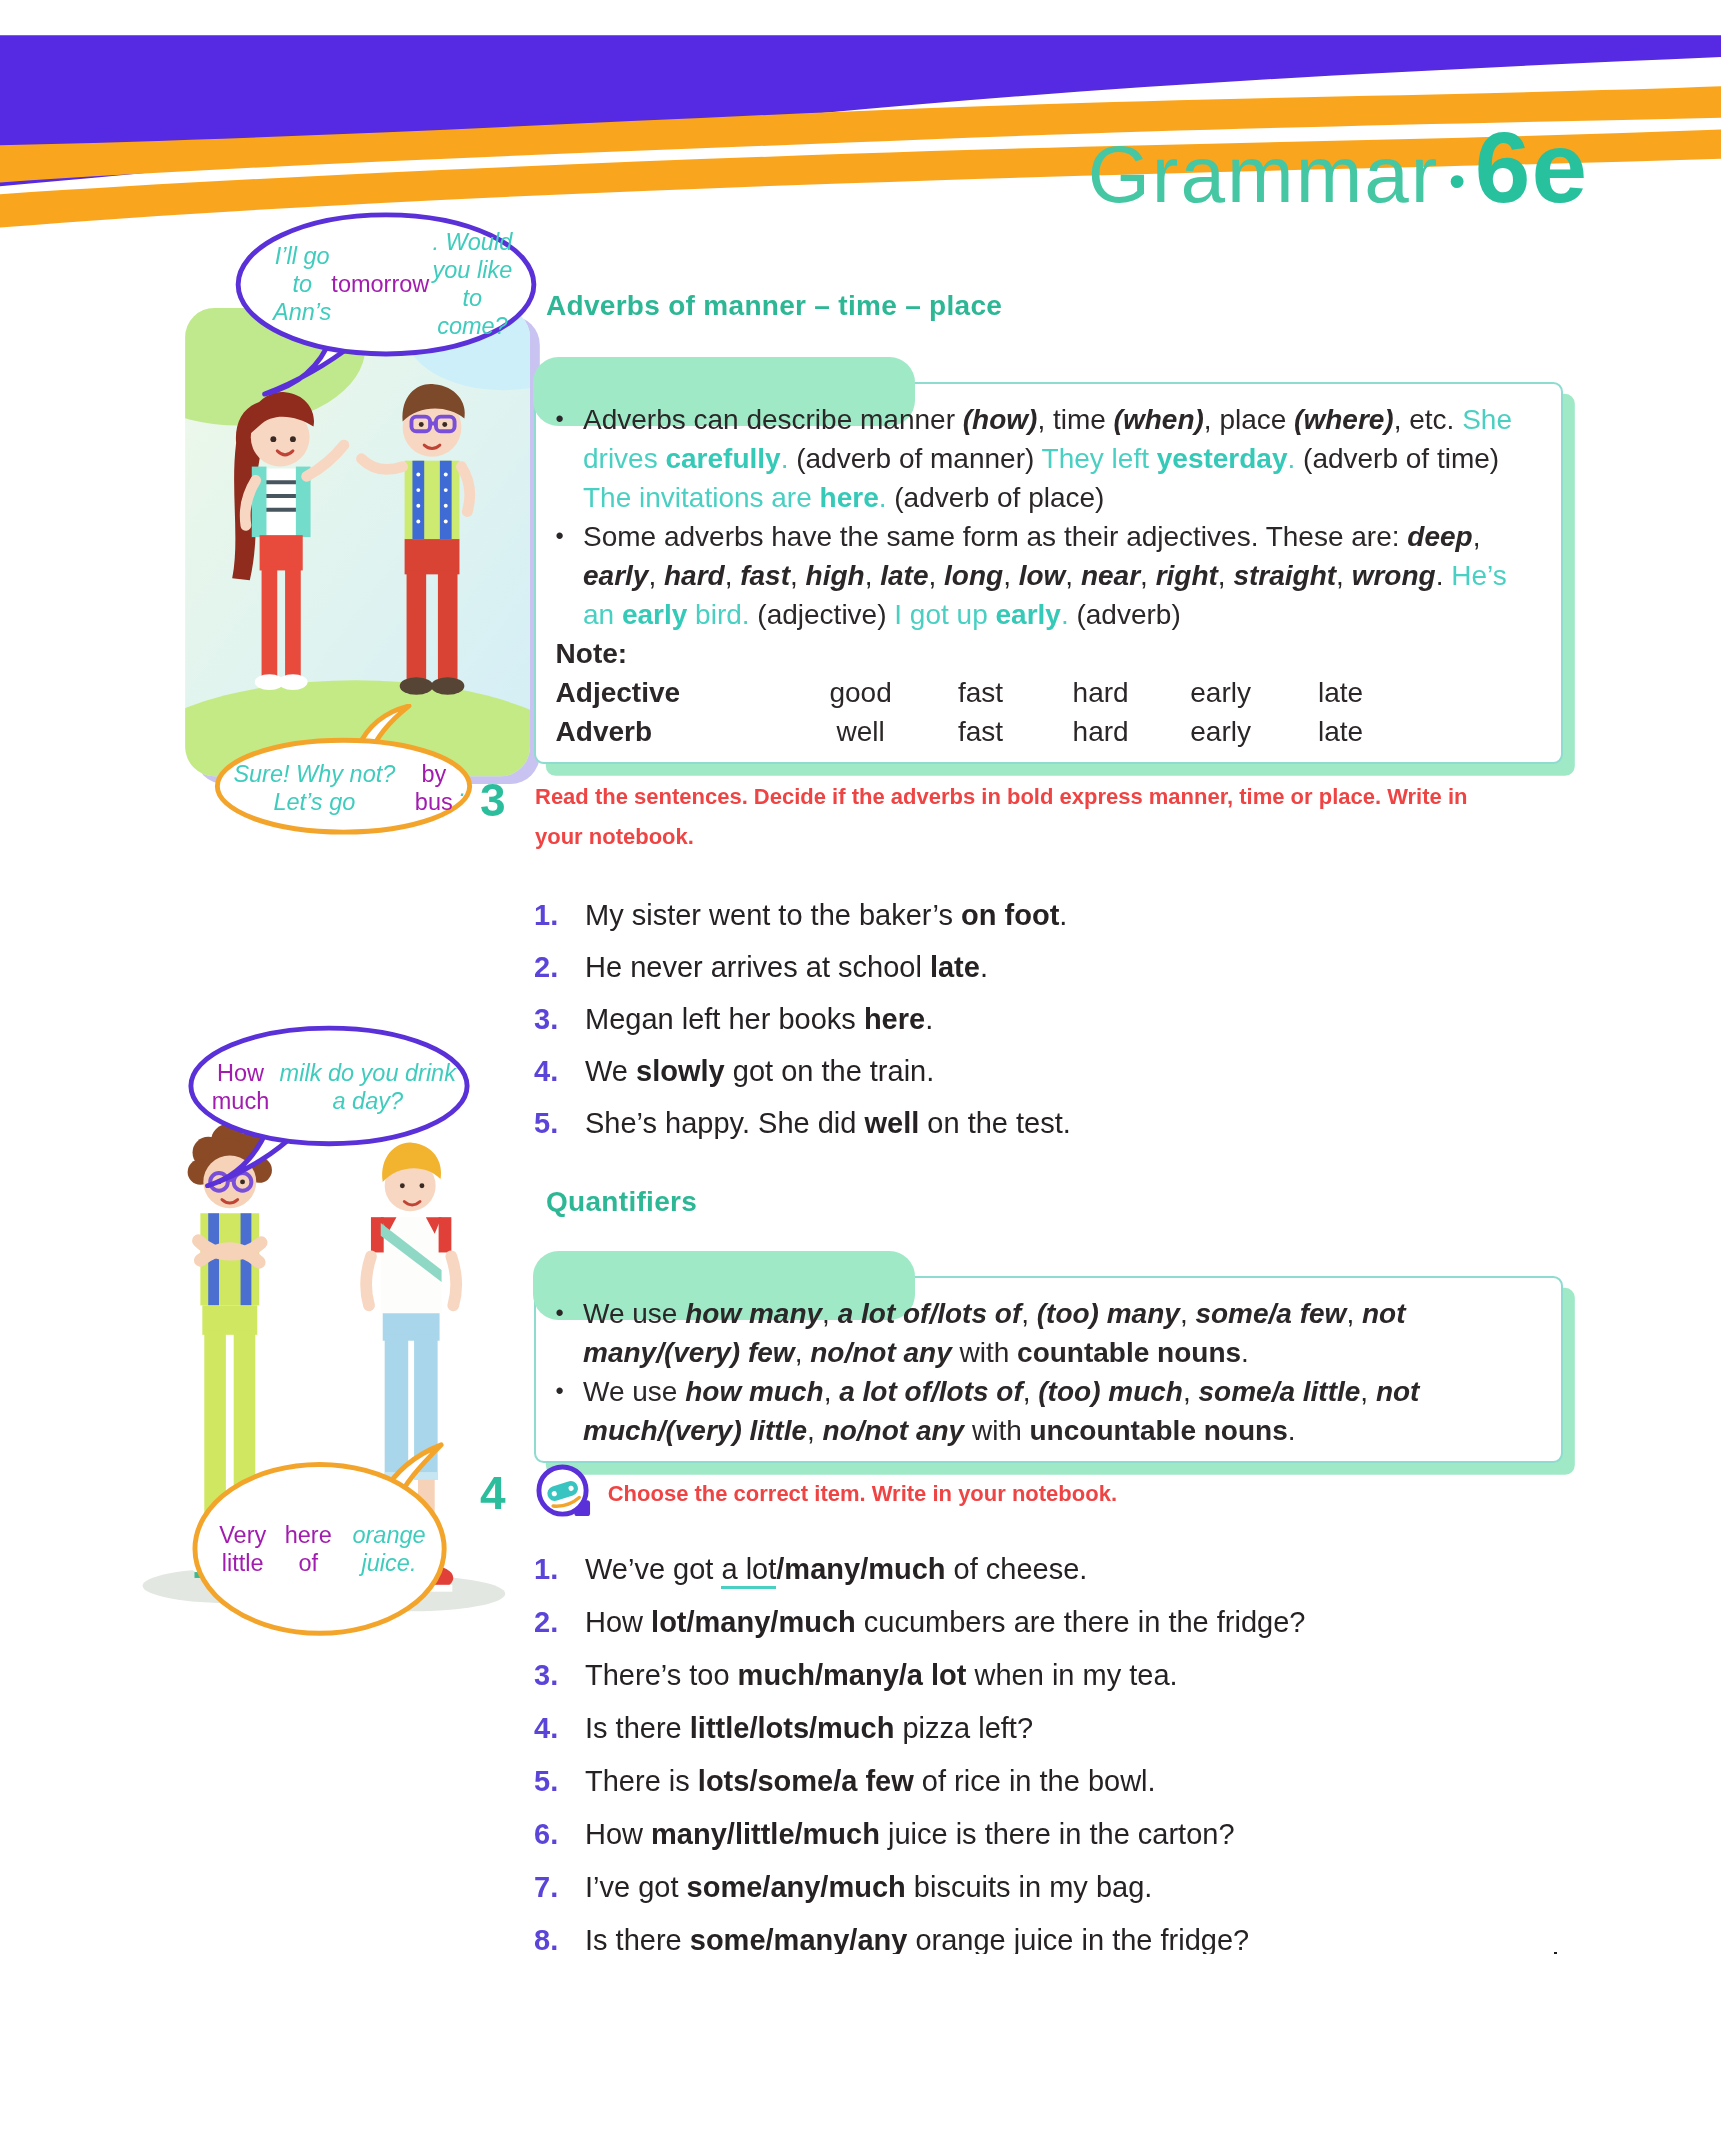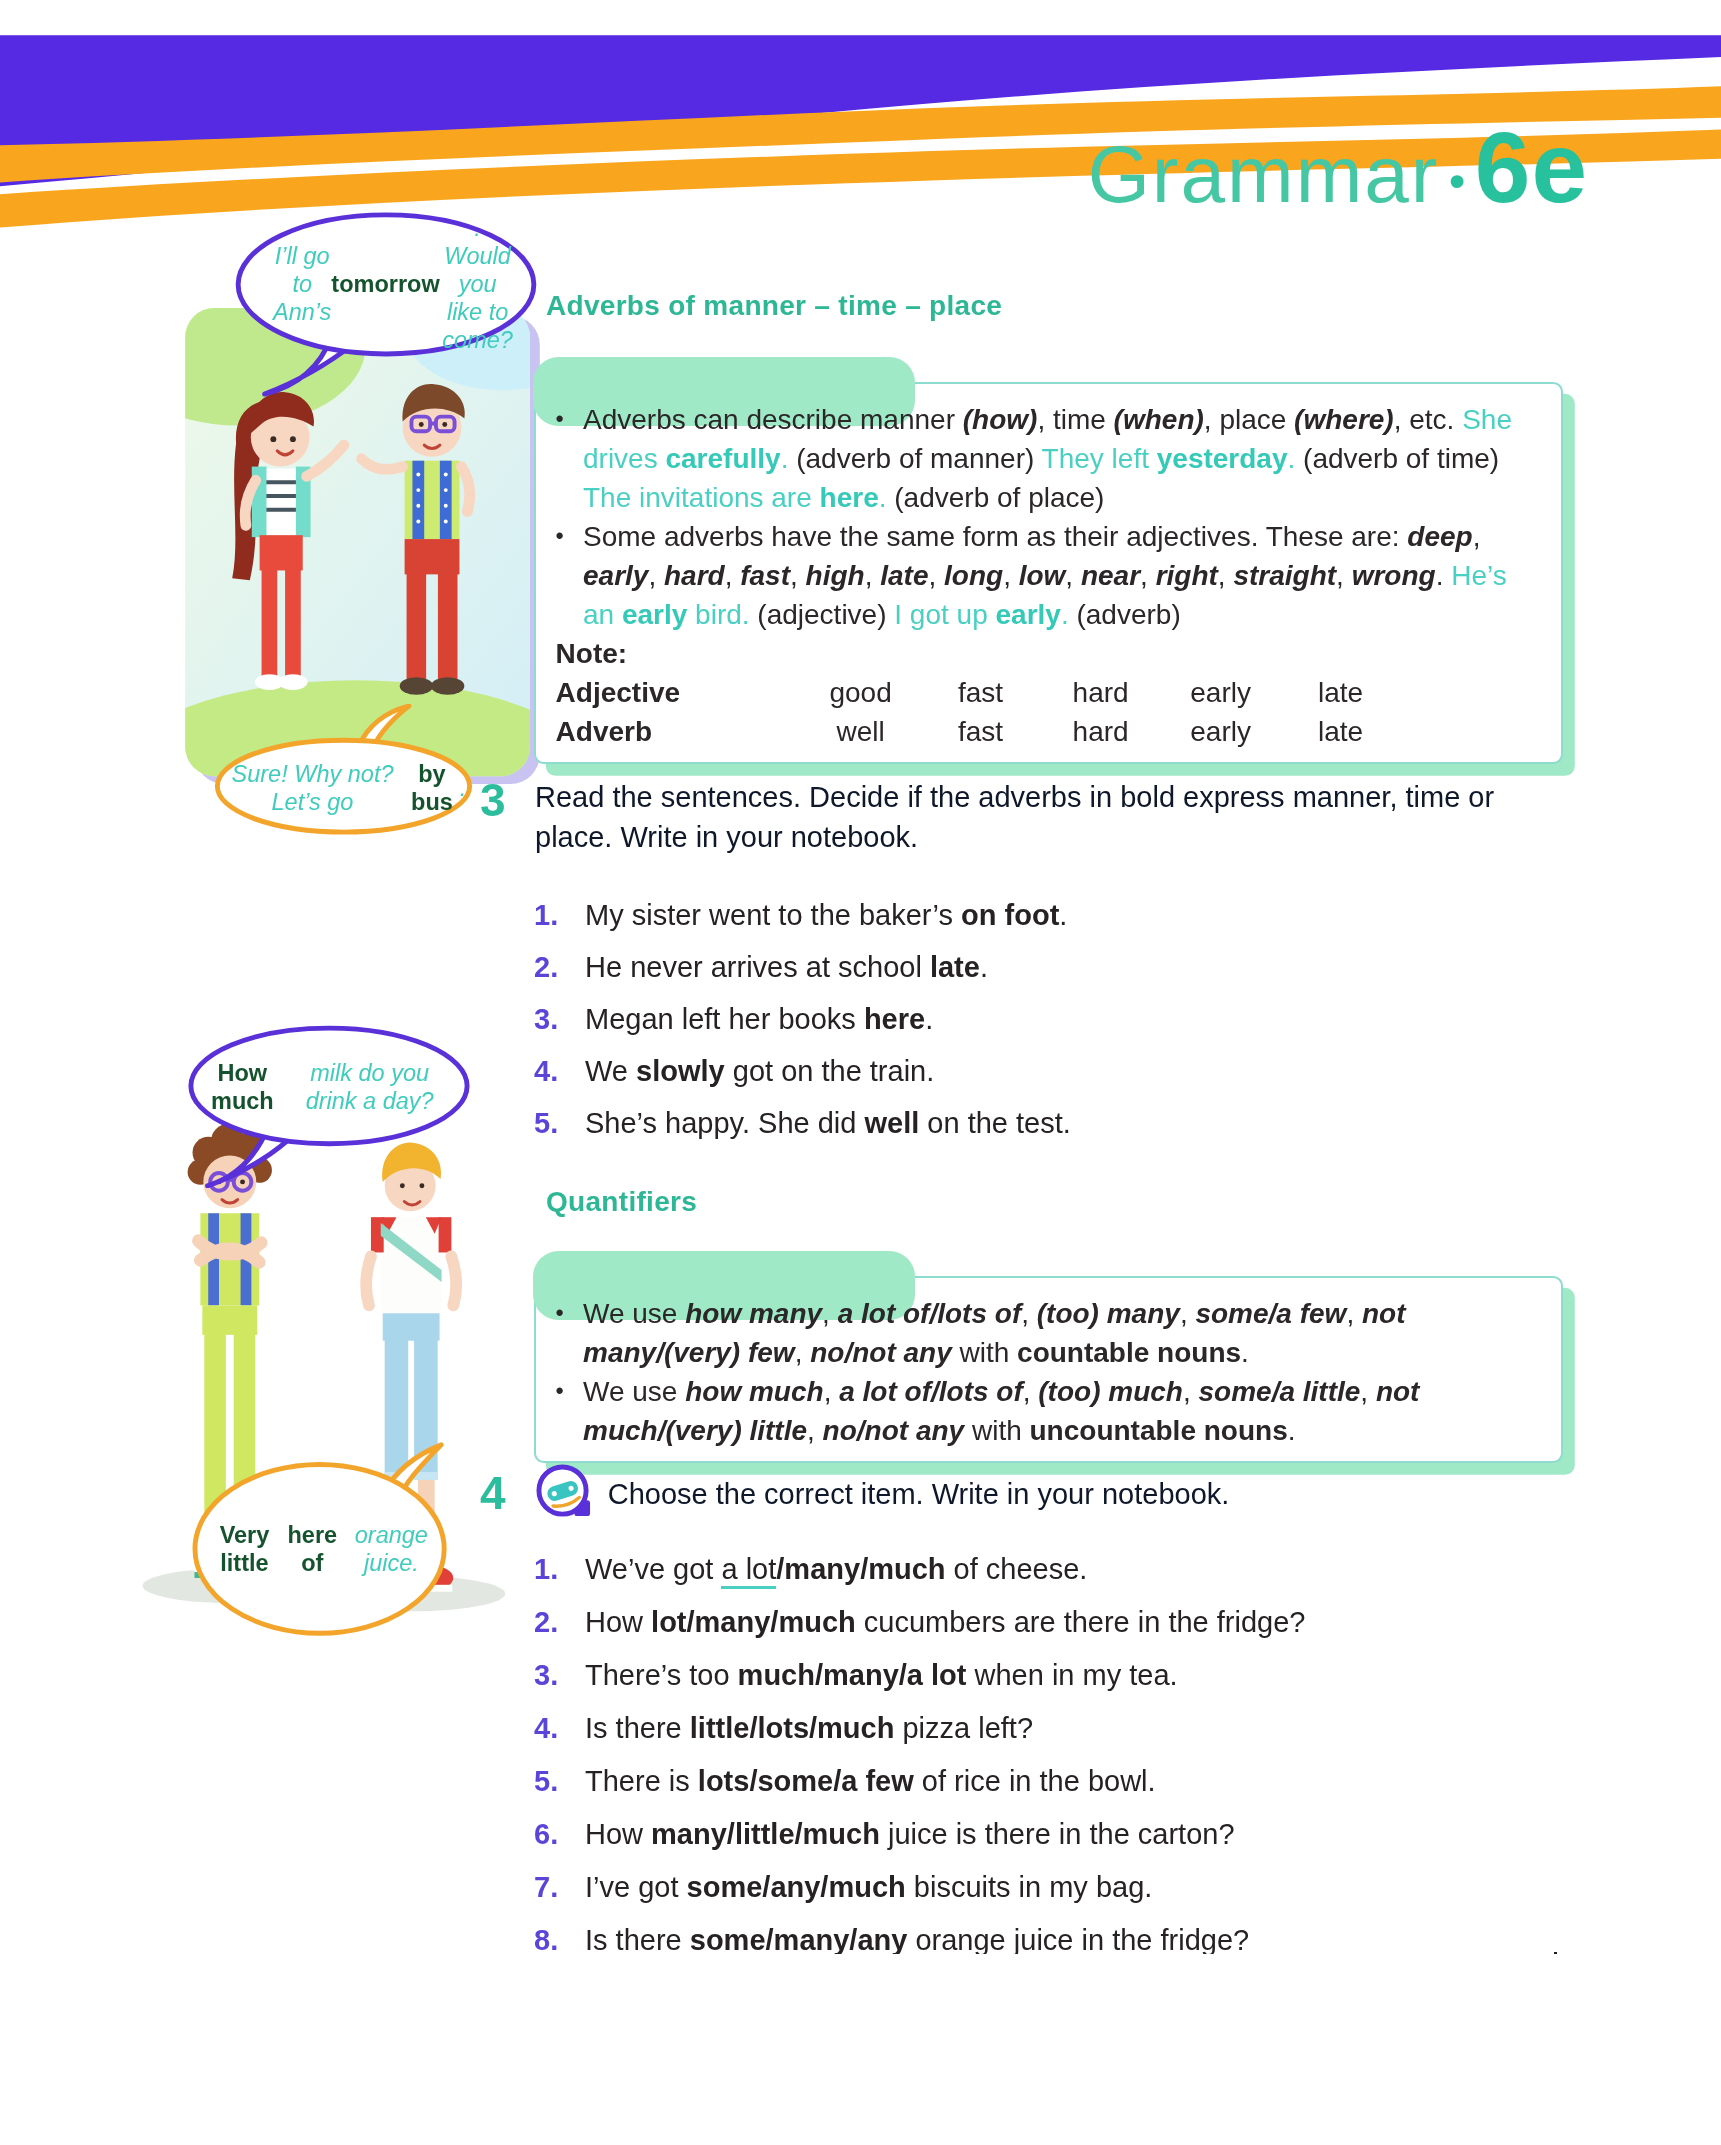--- a/index.html
+++ b/index.html
@@ -14,21 +14,21 @@
   .title-row{position:absolute;top:110px;right:133px;display:flex;align-items:baseline;gap:9.8px;white-space:nowrap}
   .title-main{font-size:80px;font-weight:400;color:#45c7a4;letter-spacing:2px}
   .title-dot{font-size:45px;font-weight:700;color:#27c19e;transform:translateY(-5.9px)}
   .title-unit{font-size:100px;font-weight:700;color:#27c19e;letter-spacing:1px}
 
   
   .bubble{position:absolute;z-index:5}
   .bubble svg{position:absolute;inset:0;width:100%;height:100%}
   .bubble-text{position:absolute;display:flex;align-items:center;justify-content:center;
     text-align:center;font-style:italic;font-size:23.5px;line-height:28px;color:#3fccbd;font-weight:500}
-  .sg-hb{color:#14532d;font-weight:700;font-style:normal}
+  .sg-hb{color:#a21caf;font-weight:400;font-style:normal}
   #bubble1{left:233px;top:210px;width:306px;height:188px}
   #bubble1 .bubble-text{left:40px;right:23.5px;top:9.8px;height:129px}
   #bubble2{left:211px;top:704px;width:265px;height:133px}
   #bubble2 .bubble-text{left:9.8px;right:9.8px;top:43px;height:82px}
   #bubble3{left:186px;top:1023px;width:286px;height:165px}
   #bubble3 .bubble-text{left:15.7px;right:15.7px;top:5.9px;height:116px}
   #bubble4{left:190px;top:1439px;width:267px;height:208px}
   #bubble4 .bubble-text{left:15.7px;right:15.7px;top:37px;height:145px}
 
   
@@ -59,21 +59,21 @@
   .sg-bu{font-weight:400;border-bottom:3.9px solid #4ad0c2;padding-bottom:1px}
   .note-label{font-weight:700}
   .gtable-row{display:flex}
   .gtable-label{width:245px;font-weight:700}
   .gtable-cell{width:120px;text-align:center}
 
   
   .ex-head{position:absolute;left:480px;display:flex;align-items:flex-start;z-index:3}
   #ex3-head{top:777px;width:1088px}
   .ex-bignum{flex:none;width:55px;font-size:46px;font-weight:700;color:#2cbd9c;line-height:47px}
-  .ex-instruction{font-size:29px;font-weight:400;line-height:40px;color:#0f172a}
+  .ex-instruction{font-size:22px;font-weight:700;line-height:40px;color:#ef4444}
   #ex3-head .ex-instruction{max-width:980px}
   #ex4-head{top:1462px;align-items:center}
   #ex4-head .ex-bignum{line-height:63px}
   .game-badge{flex:none;width:59px;height:61px;margin-right:13.7px}
   .ex-items{position:absolute;left:534px;width:1039px;z-index:3}
   #ex3-items{top:897px}
   #ex3-items .ex-item{height:52px}
   #ex4-items{top:1551px}
   #ex4-items .ex-item{height:53px}
   .ex-item{display:flex;font-size:29px;line-height:37px;color:#262223}

